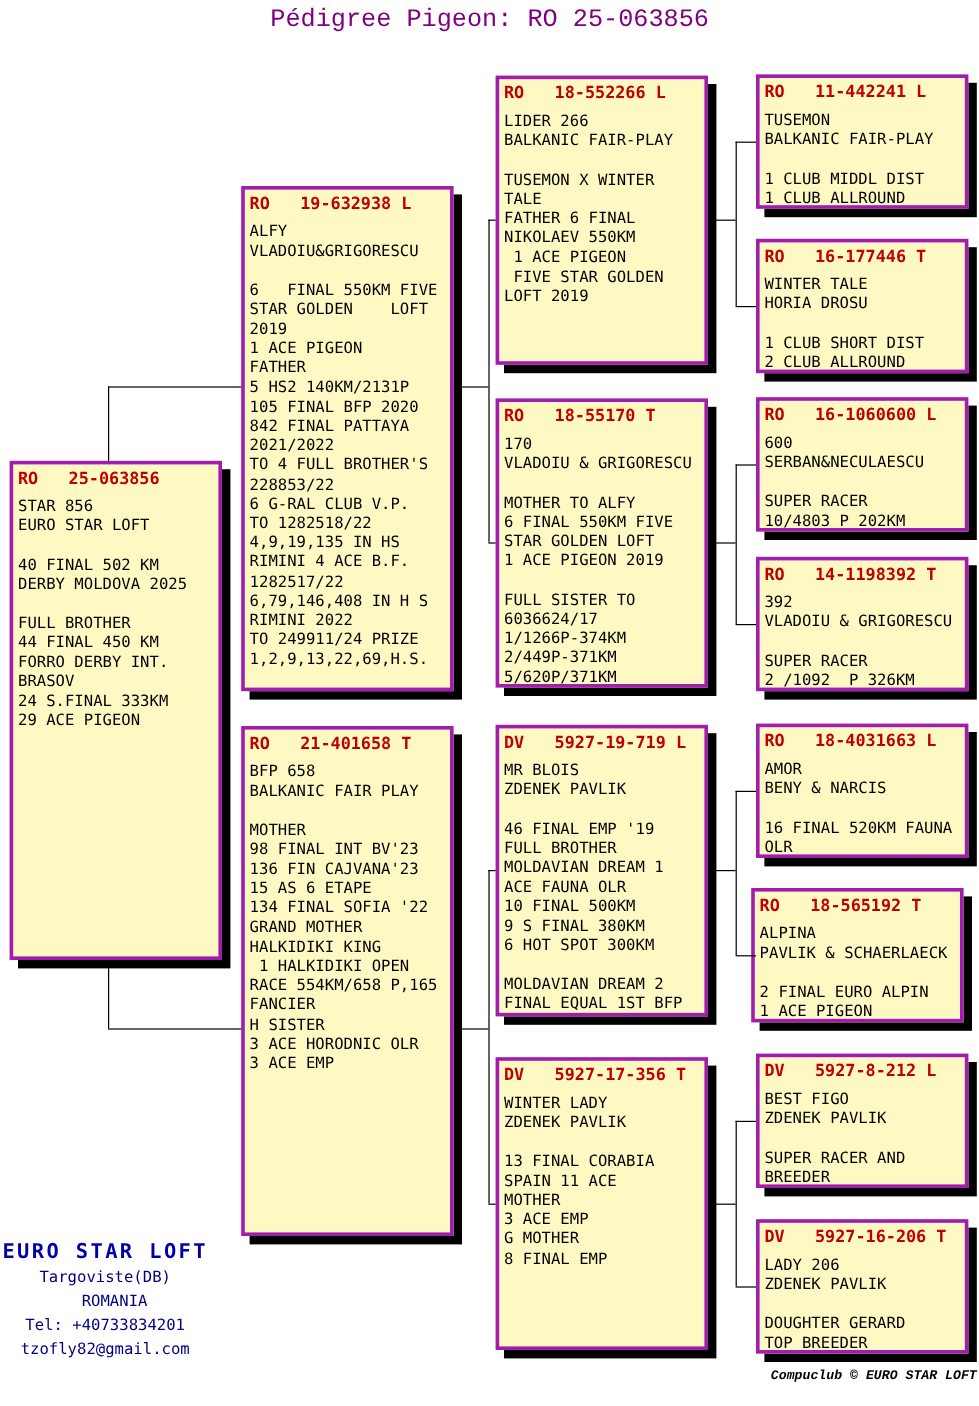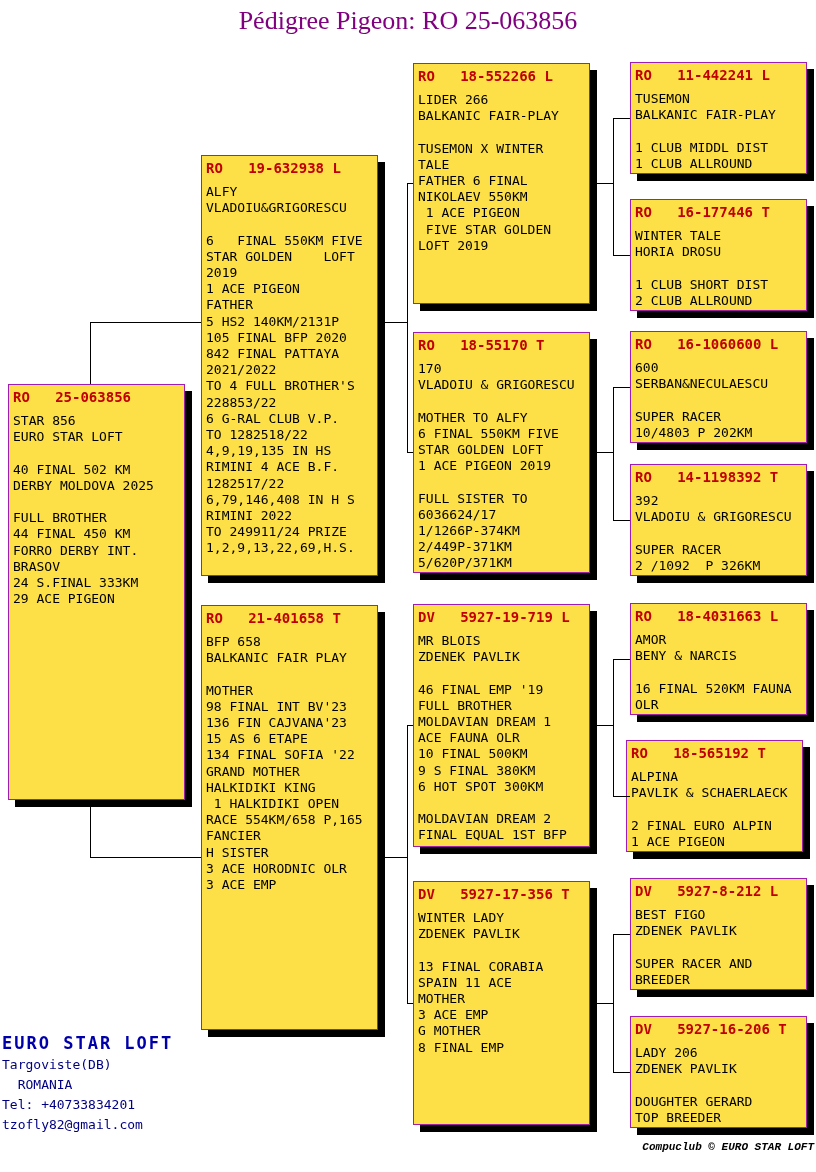--- a/index.html
+++ b/index.html
@@ -1,29 +1,29 @@
 <!DOCTYPE html>
 <html><head>
 <meta charset="utf-8">
 <style>
   html,body { margin:0; padding:0; background:#fff; }
   #page { position:relative; width:816px; height:1172px; background:#fff; overflow:hidden;
           font-family:"DejaVu Sans Mono","Liberation Mono",monospace; }
   .title { position:absolute; top:6px; left:0; width:100%; text-align:center;
-           font-family:Liberation Serif, serif; font-size:26px; color:#800080; }
-  .pbox { position:absolute; background:#fde047; border:1px solid #a21caf; box-shadow:7px 7px 0 #000;
+           font-family:Liberation Mono, monospace; font-size:21px; color:#800080; }
+  .pbox { position:absolute; background:#fef9c3; border:3px solid #a21caf; box-shadow:7px 7px 0 #000;
           box-sizing:border-box; overflow:hidden; }
   .ring { color:#c00000; font-weight:bold; font-size:14px; line-height:17px;
           padding:4px 4px 0 4px; white-space:pre; }
   .pbody { font-size:13px; line-height:16.2px; padding:7px 4px 0 4px; white-space:pre; color:#000; }
   .cl { position:absolute; display:block; background:#000; height:1px; }
   .cl.v { width:1px; }
   .contact { position:absolute; left:2px; top:1031px; }
   .loft-name { font-size:17px; font-weight:bold; color:#0000aa; letter-spacing:2px; line-height:24px; }
-  .contact-lines { font-size:13px; line-height:20px; color:#000080; white-space:pre; }
+  .contact-lines { font-size:13px; line-height:20px; color:#000080; white-space:pre;text-align:center; }
   .footer { position:absolute; right:2px; top:1141px; font-family:Liberation Mono, monospace;
             font-style:italic; font-weight:bold; font-size:11px; color:#000; }
 </style>
 </head>
 <body>
 
 <div id="page">
 
   <div class="title">Pédigree Pigeon: RO  25-063856</div>
 

